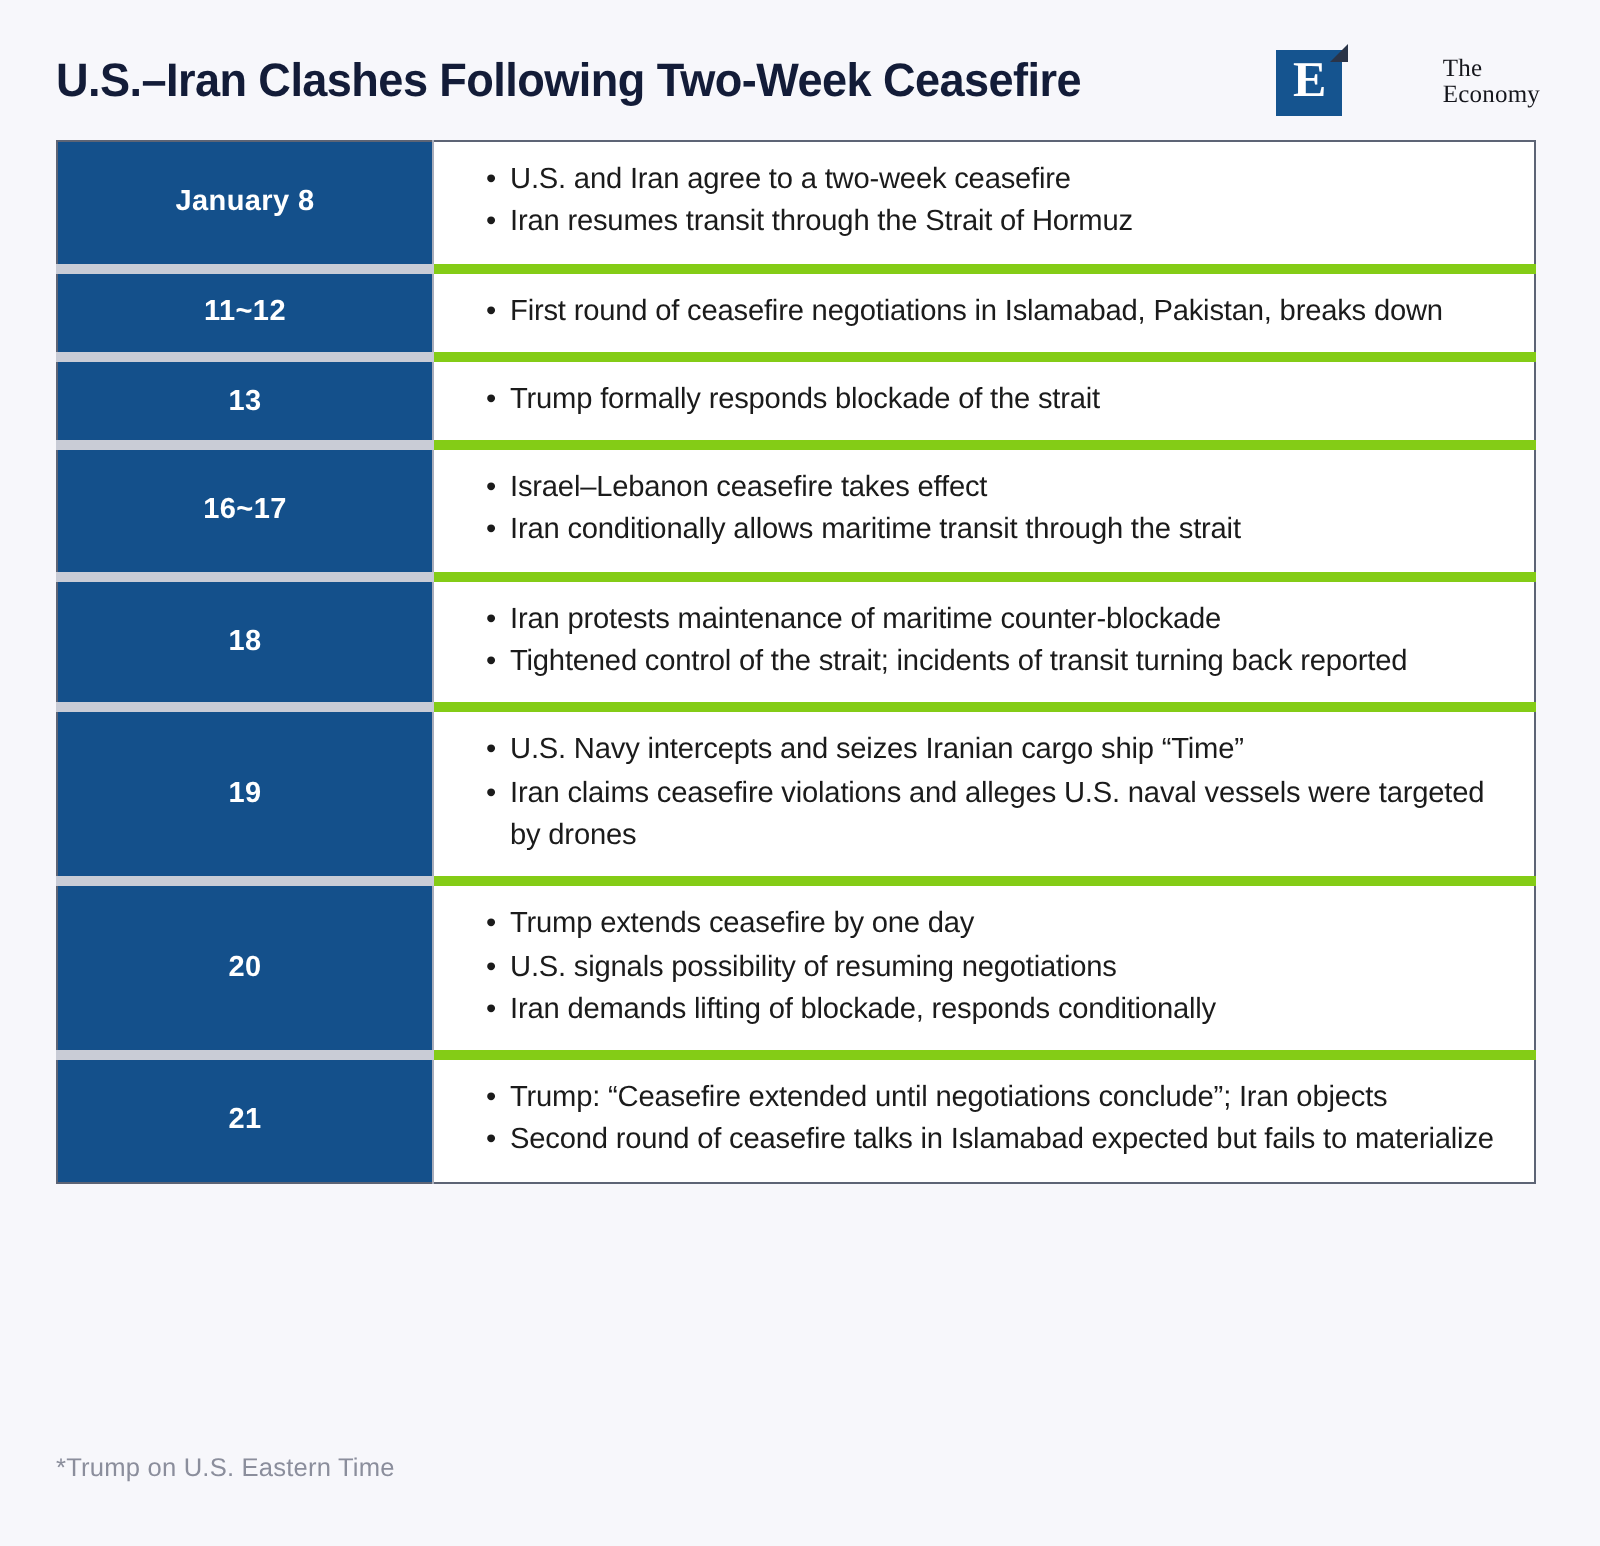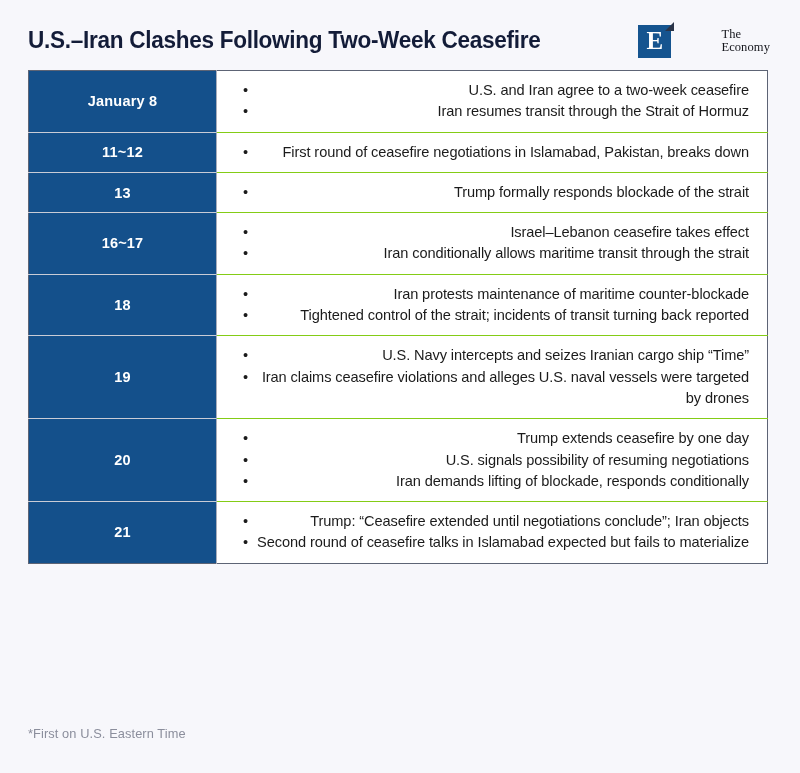--- a/index.html
+++ b/index.html
@@ -101,21 +101,21 @@
     border-collapse: collapse;
     table-layout: fixed;
     background: #ffffff;
     border: 1px solid #5d6475;
     box-sizing: border-box;
   }
 
   .timeline-table tr { }
 
   .timeline-table td {
-    border-top: 1px solid #84cc16;
+    border-top: 5px solid #84cc16;
     vertical-align: middle;
     box-sizing: border-box;
   }
   .timeline-table tr:first-child td {
     border-top: none;
   }
 
   td.date-cell {
     width: 188px;
     background: #14508b;
@@ -127,21 +127,20 @@
     border-right: 1px solid #a9adba;
     border-top-color: #c9ccd6;
   }
   .timeline-table tr:first-child td.date-cell {
     border-top: none;
   }
 
   td.events-cell {
     padding: 9px 18px 9px 26px;
     background: #ffffff;
-    text-align: right;
   }
 
   ul.events {
     list-style: none;
     margin: 0;
     padding: 0;
   }
   ul.events li {
     position: relative;
     padding-left: 12px;
@@ -259,15 +258,15 @@
           <td class="events-cell">
             <ul class="events">
               <li>Trump: “Ceasefire extended until negotiations conclude”; Iran objects</li>
               <li>Second round of ceasefire talks in Islamabad expected but fails to materialize</li>
             </ul>
           </td>
         </tr>
       </tbody>
   </table>
 
-  <div class="footnote">*First on U.S. Eastern Time</div>
+  <div class="footnote">*Trump on U.S. Eastern Time</div>
 
 </div>
 
 </body></html>

